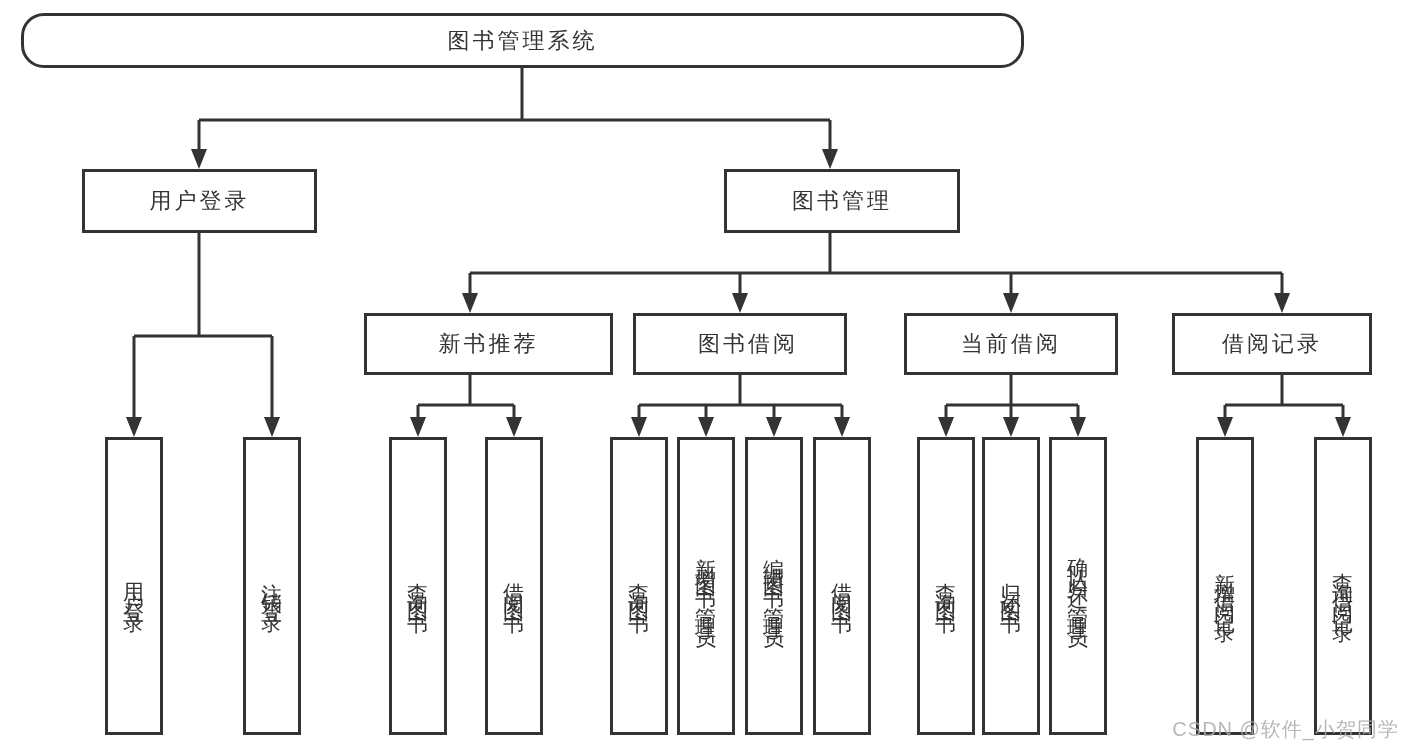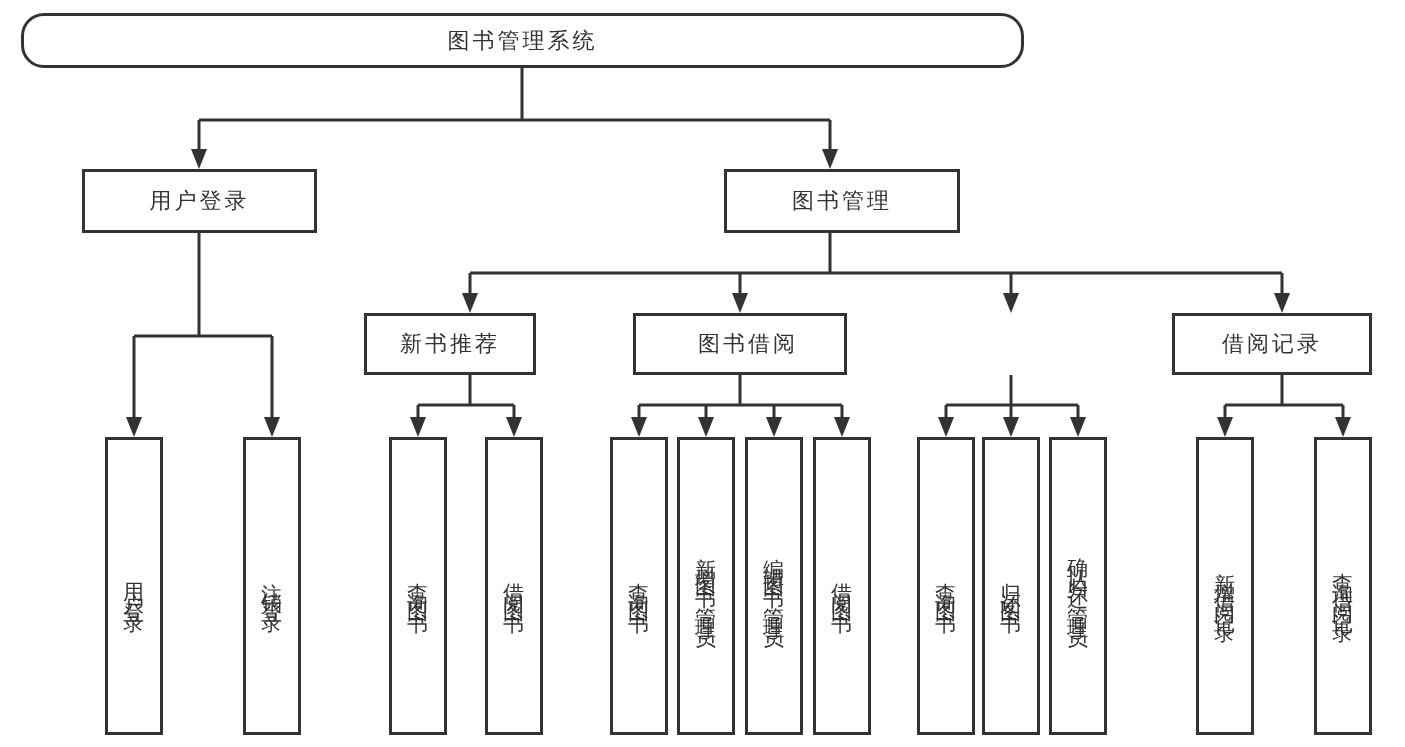--- a/index.html
+++ b/index.html
@@ -105,25 +105,28 @@
     <span>图书管理系统</span>
   </div>
 
   <div class="box hbox" style="left:82px; top:169px; width:235px; height:64px;">
     <span>用户登录</span>
   </div>
   <div class="box hbox" style="left:712px; top:169px; width:236px; height:64px;margin-left:12px;">
     <span>图书管理</span>
   </div>
 
-  <div class="box hbox" style="left:364px; top:313px; width:172px; height:62px;">
+  <div class="box hbox" style="left:364px; top:313px; width:249px; height:62px;">
     <span>新书推荐</span>
   </div>
   <div class="box hbox" style="left:633px; top:313px; width:214px; height:62px;padding-left:16px;">
     <span>图书借阅</span>
+  </div>
+  <div class="box hbox" style="left:904px; top:313px; width:214px; height:62px;">
+    <span>当前借阅</span>
   </div>
   <div class="box hbox" style="left:1172px; top:313px; width:200px; height:62px;">
     <span>借阅记录</span>
   </div>
 
   <div class="box vbox" style="left:105px; top:437px; width:58px; height:298px;">
     <span class="vtext">用户登录</span>
   </div>
   <div class="box vbox" style="left:243px; top:437px; width:58px; height:298px;">
     <span class="vtext">注销登录</span>
@@ -159,14 +162,15 @@
     <span class="vtext">确认归还（管理员）</span>
   </div>
 
   <div class="box vbox" style="left:1196px; top:437px; width:58px; height:298px;">
     <span class="vtext">新增借阅记录</span>
   </div>
   <div class="box vbox" style="left:1314px; top:437px; width:58px; height:298px;">
     <span class="vtext">查询借阅记录</span>
   </div>
 
+  <div class="watermark">CSDN @软件_小贺同学</div>
 
 </div>
 
 </body></html>

